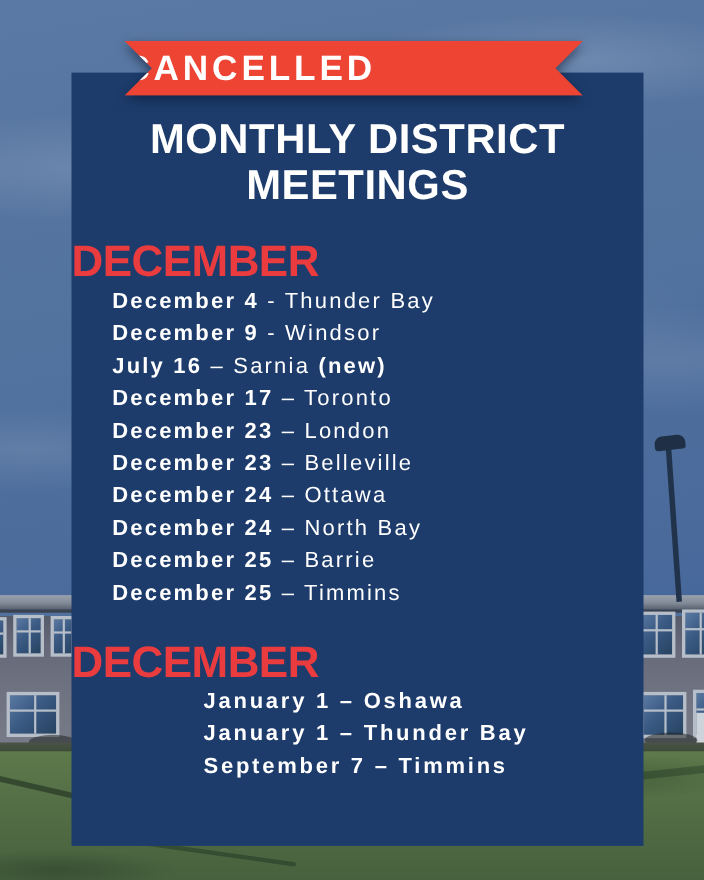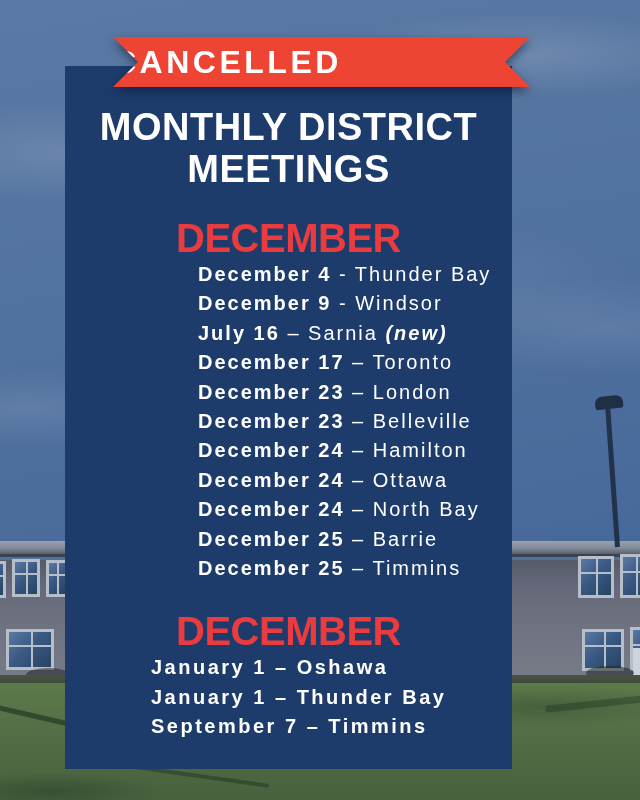--- a/index.html
+++ b/index.html
@@ -76,42 +76,42 @@
     position: absolute; left: 615px; top: 399px; width: 5px; height: 148px;
     background: #20334b; transform: rotate(-4deg); transform-origin: 50% 100%;
   }
   .lamp-head {
     position: absolute; left: 595px; top: 396px; width: 28px; height: 13px;
     background: #1f2f45; border-radius: 7px 7px 3px 3px; transform: rotate(-6deg);
   }
 
   
   .card {
-    position: absolute; left: 65px; top: 66px; width: 447px; height: 703px;
+    position: absolute; left: 65px; top: 66px; width: 520px; height: 703px;
     background: var(--card-navy, #1d3c6b);
     padding-top: 40px; z-index: 1;
   }
   .title {
     color: var(--text-white, #fff); font-weight: 700; font-size: 38px; line-height: 42px;
     text-align: center; letter-spacing: 0.5px;
   }
   .month-heading {
     color: var(--heading-red, #ea3b3e); font-weight: 700; font-size: 40px; line-height: 44px;
-    text-align: center; letter-spacing: -0.5px; margin-top: 26px;
+    letter-spacing: -0.5px; margin-top: 26px;
   }
   .meeting-list { list-style: none; }
   .row {
     color: var(--text-white, #fff); font-size: 20px; line-height: 29.4px;
     letter-spacing: 2px; white-space: nowrap;
   }
-  .dec-list .row { padding-left: 101px; margin-left: 32px; }
-  .jan-list .row { padding-left: 86px; letter-spacing: 2.5px; }
+  .dec-list .row { padding-left: 37px; }
+  .jan-list .row { padding-left: 86px; letter-spacing: 2.5px; margin-left: 34px; }
   .row .date { font-weight: 700; }
   .jan-list .row .date, .jan-list .row .dash, .jan-list .row .city { font-weight: 700; }
-  .row .note { font-weight: 700; font-style: italic; }
+  .row .note { font-weight: 700; }
 
   
   .ribbon-wrap {
     position: absolute; left: 113px; top: 37px; width: 417px; height: 50px; z-index: 2;
     filter: drop-shadow(0 4px 5px rgba(8, 20, 45, 0.55));
   }
   .ribbon {
     width: 100%; height: 100%;
     background: var(--ribbon-red, #ee4434);
     clip-path: polygon(0 0, 100% 0, calc(100% - 25px) 50%, 100% 100%, 0 100%, 25px 50%);
@@ -184,25 +184,20 @@
         <span class="city">London</span>
       </li>
       <li class="row">
         <span class="date">December 23</span>
         <span class="dash">–</span>
         <span class="city">Belleville</span>
       </li>
       <li class="row">
         <span class="date">December 24</span>
         <span class="dash">–</span>
-        <span class="city">Hamilton</span>
-      </li>
-      <li class="row">
-        <span class="date">December 24</span>
-        <span class="dash">–</span>
         <span class="city">Ottawa</span>
       </li>
       <li class="row">
         <span class="date">December 24</span>
         <span class="dash">–</span>
         <span class="city">North Bay</span>
       </li>
       <li class="row">
         <span class="date">December 25</span>
         <span class="dash">–</span>

